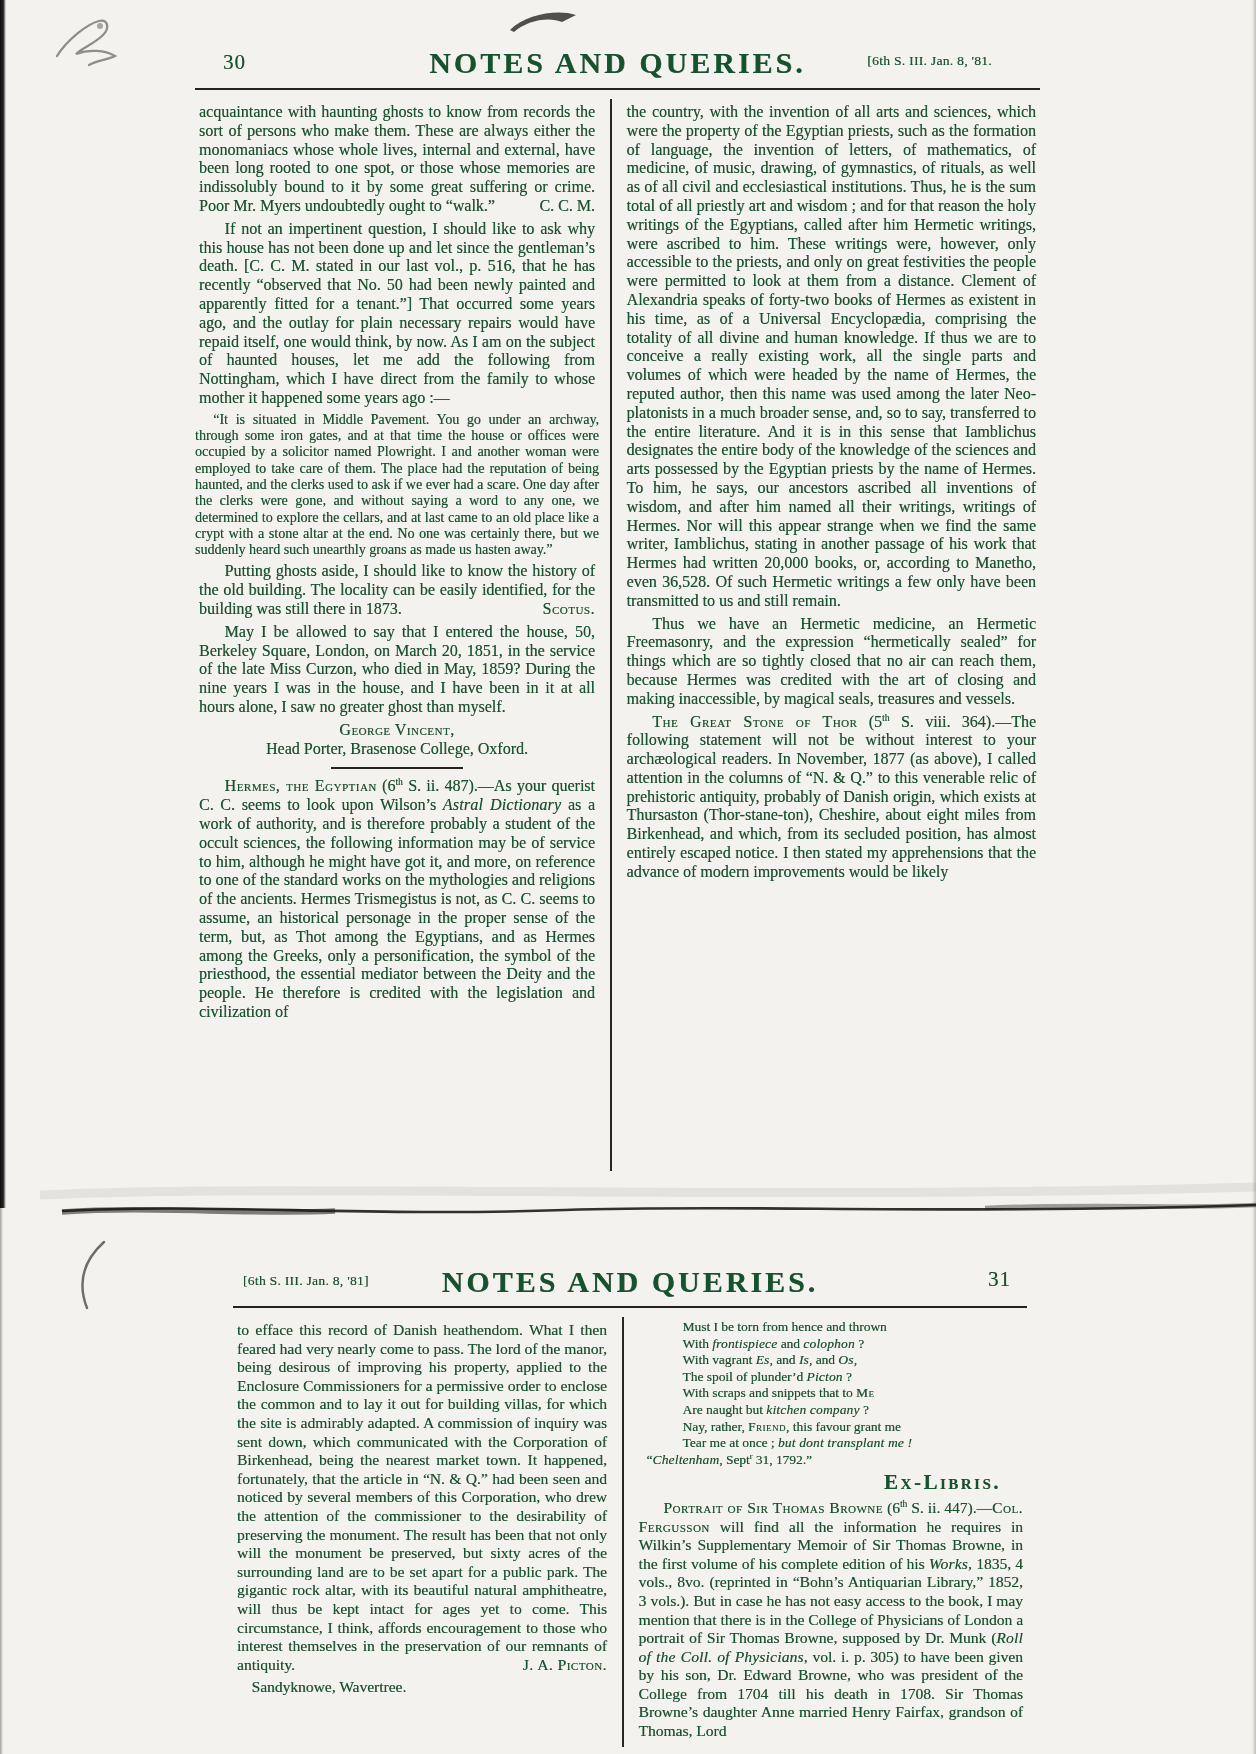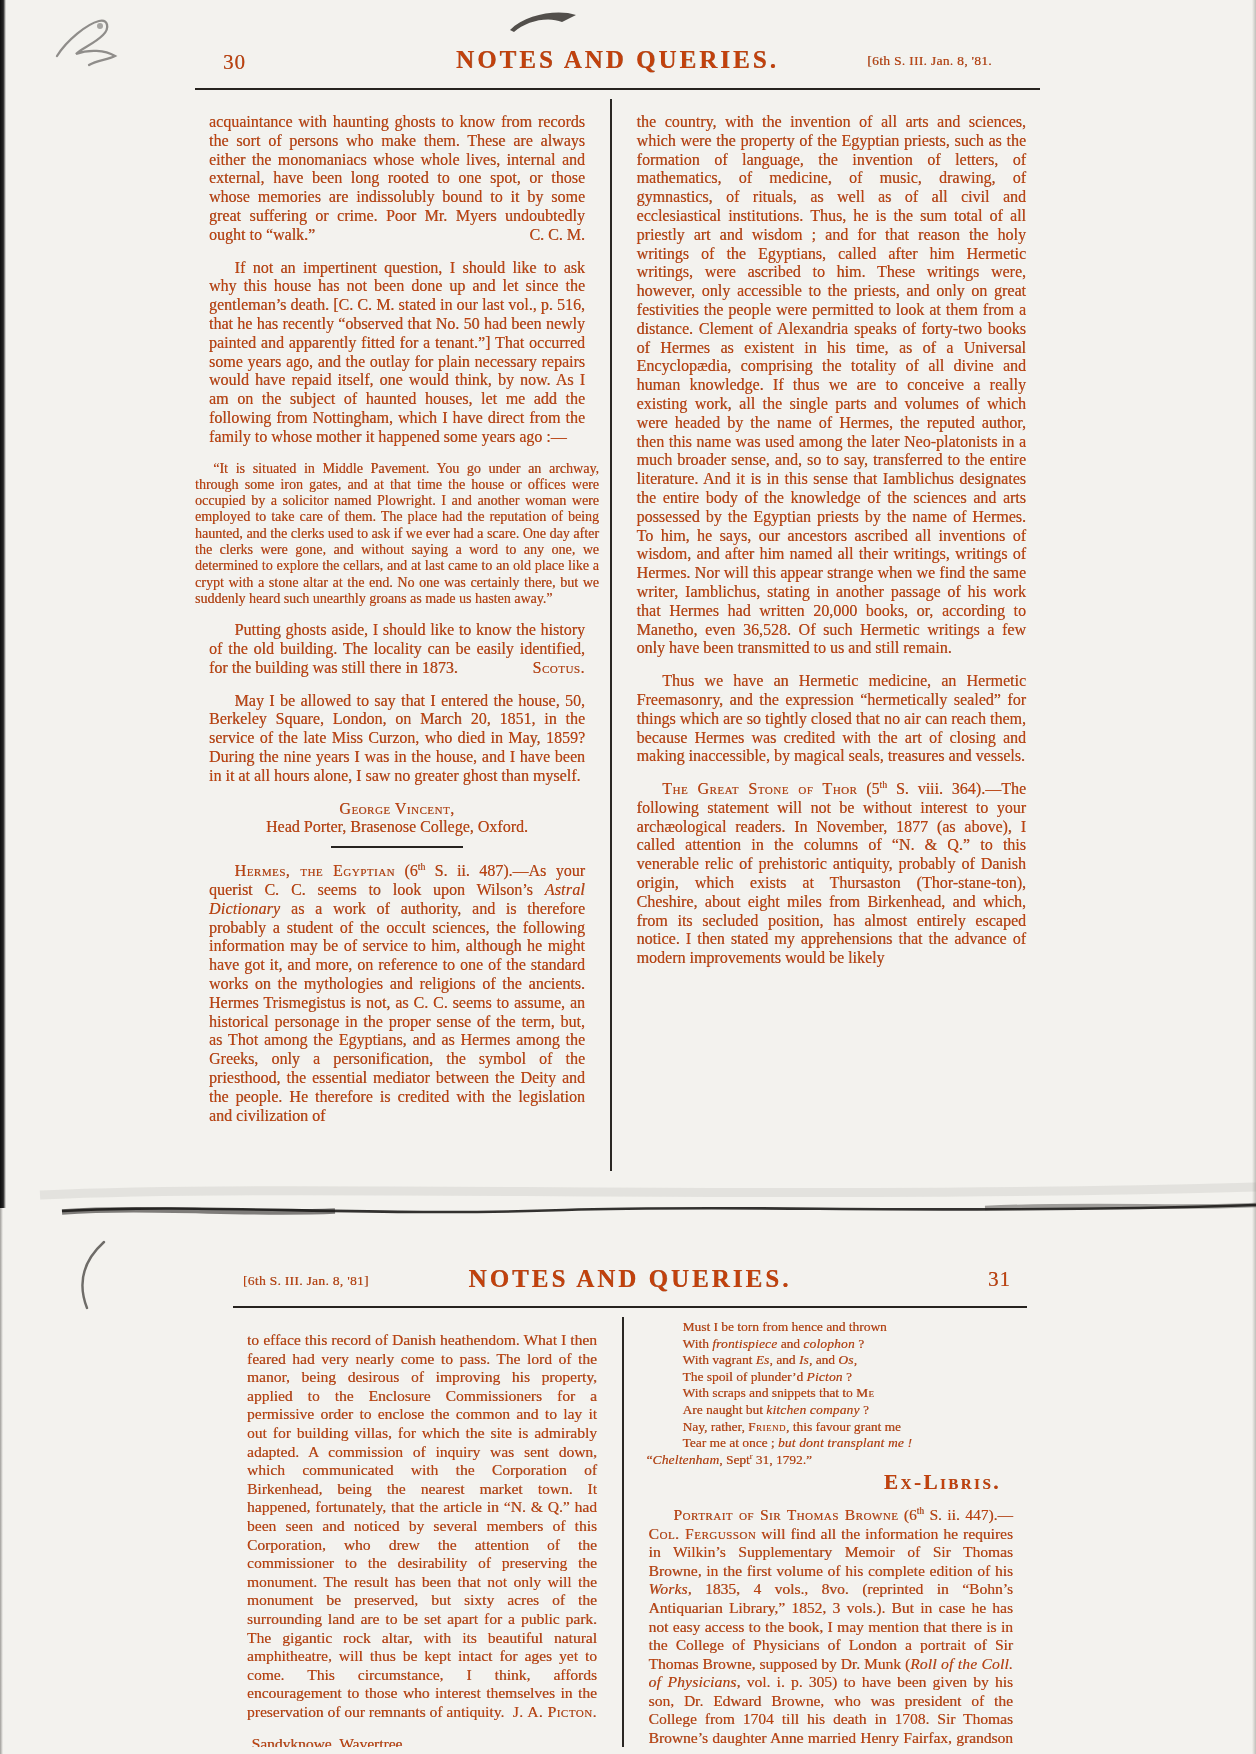--- a/index.html
+++ b/index.html
@@ -1,46 +1,46 @@
 <!DOCTYPE html>
 <html><head>
 <meta charset="utf-8">
 <style>
   html,body { margin:0; padding:0; }
   body { background:#e9e8e4; font-family:"Liberation Serif","DejaVu Serif",serif; }
   #canvas { position:relative; width:1256px; height:1754px; overflow:hidden;
-            background:#f3f2ee; color:#c2410c; }
+            background:#f3f2ee; color:#14532d; }
   
   .edge-left-top { position:absolute; left:0; top:0; width:6px; height:1208px;
       background:linear-gradient(to right,#0e0e0e 0%,#262626 55%,rgba(80,80,78,0) 100%); }
   .edge-left-bottom { position:absolute; left:0; top:1208px; width:3px; height:546px;
       background:linear-gradient(to right,rgba(90,88,84,.55),rgba(90,88,84,0)); }
   .edge-right { position:absolute; right:0; top:0; width:4px; height:1754px;
       background:linear-gradient(to left,rgba(110,108,100,.38),rgba(110,108,100,0)); }
   .artifact { position:absolute; pointer-events:none; }
   
   .page { position:absolute; }
   .pagehead { position:relative; height:42px; }
   .pnum { position:absolute; font-size:21px; letter-spacing:1px; }
   .ptitle { position:absolute; left:50%; transform:translateX(-50%); white-space:nowrap;
-            font-size:25px; font-weight:bold; letter-spacing:3px; }
+            font-size:30px; font-weight:bold; letter-spacing:3px; }
   .pissue { position:absolute; font-size:13.5px; white-space:nowrap; letter-spacing:.3px; }
   .headrule { border-top:2.4px solid #26231f; margin-top:2px; }
   
   .cols { display:flex; margin-top:9px; overflow:hidden; }
   .coldiv { width:1.6px; background:#2a2723; margin:0 11px; }
   .col { text-align:justify; }
   #p30 .cols { height:1072px; }
   #p30 .col { font-size:16px; line-height:18.8px; }
   #p30 .c1 { width:404px; } #p30 .c2 { flex:1; }
   #p31 .cols { height:430px; }
   #p31 .col { font-size:15.5px; line-height:18.6px; }
   #p31 .c1 { width:378px; } #p31 .c2 { flex:1; }
   
-  .para { margin:14px; text-indent:1.6em; text-align:justify; }
+  .para { margin:4px; text-indent:1.6em; text-align:justify; }
   .noind { text-indent:0; }
   .smallq { font-size:14px; line-height:16.3px; text-indent:1.3em; text-align:justify; margin:2px 0; }
   .cline { text-align:center; text-indent:0; }
   .sc { font-variant:small-caps; letter-spacing:.5px; }
   i { letter-spacing:.2px; }
   .sup { vertical-align:super; font-size:.6em; line-height:0; }
   .sigr { float:right; margin-left:8px; }
   .secrule { width:132px; border-top:2px solid #26231f; margin:9px auto 8px auto; }
   .poem { margin:2px 0 0 48px; font-size:13.4px; line-height:16.6px; text-align:left; }
   .vline { text-indent:0; }

